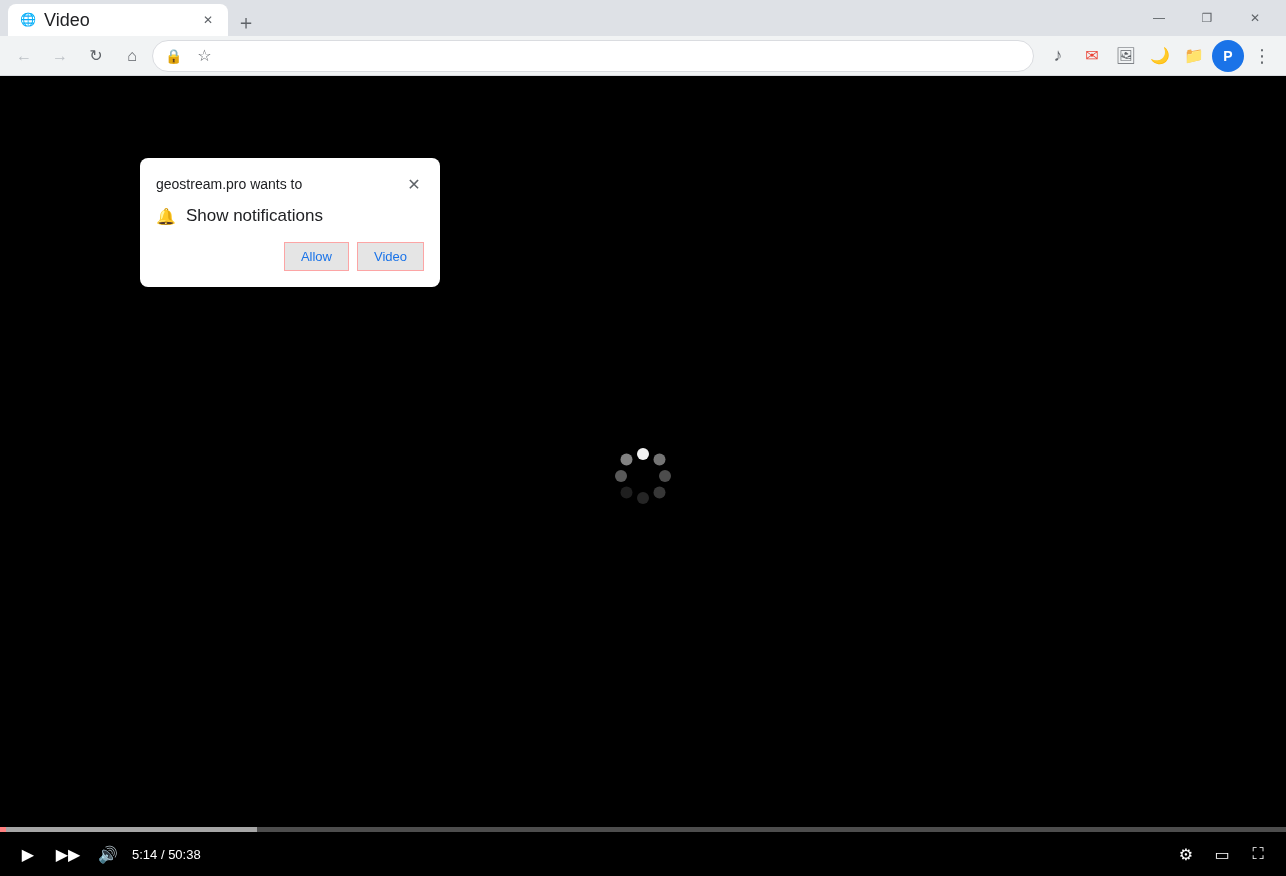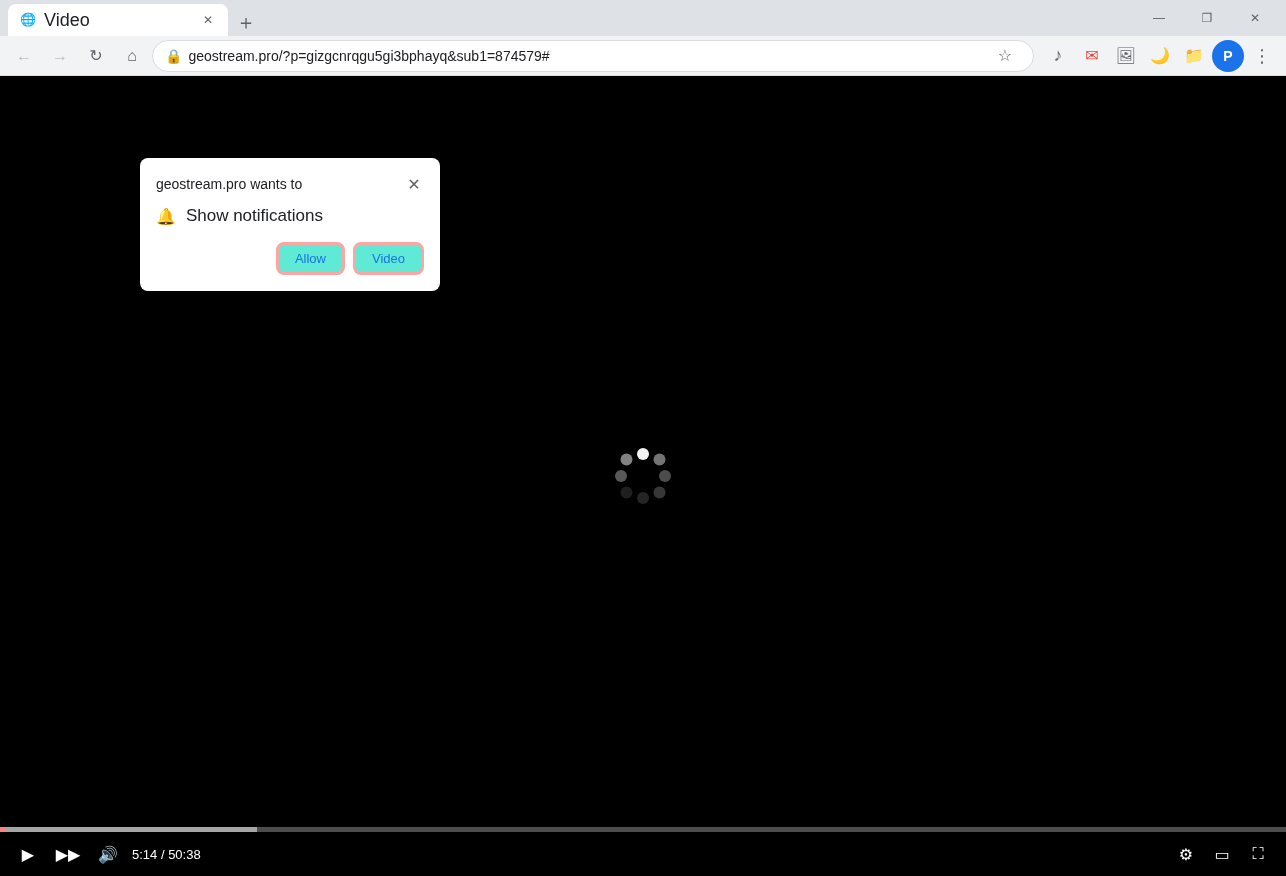--- a/index.html
+++ b/index.html
@@ -53,21 +53,21 @@
 
     
     .notification-popup { position: absolute; top: 82px; left: 140px; width: 300px; background: #fff; border-radius: 8px; box-shadow: 0 4px 16px rgba(0,0,0,0.2); padding: 16px; z-index: 100; }
     .popup-header { display: flex; justify-content: space-between; align-items: center; margin-bottom: 12px; }
     .popup-title { font-size: 14px; font-weight: 500; color: #202124; }
     .popup-close { width: 20px; height: 20px; display: flex; align-items: center; justify-content: center; cursor: pointer; color: #5f6368; font-size: 16px; border-radius: 50%; }
     .popup-permission { display: flex; align-items: center; gap: 10px; margin-bottom: 16px; }
     .bell-icon { color: #5f6368; font-size: 16px; }
     .permission-text { font-size: 17px; color: #202124; }
     .popup-buttons { display: flex; justify-content: flex-end; gap: 8px; }
-    .popup-btn { padding: 6px 16px; border-radius: 8px; font-size: 13px; cursor: pointer; border: 3px solid #fca5a5; background: #5eead4; color: #1a73e8; font-weight: 500; }
+    .popup-btn { padding: 6px 16px; border-radius: 0; font-size: 13px; cursor: pointer; border: 1px solid #fca5a5; background: #e5e5e5; color: #1a73e8; font-weight: 500; }
     .popup-btn.block { color: #1a73e8; }
     .popup-btn.allow { color: #1a73e8; }
   </style>
 </head>
 <body>
 
 <div class="chrome-window">
 
   <div class="title-bar">
     <div class="tab-strip">
@@ -85,21 +85,20 @@
     </div>
   </div>
 
   <div class="toolbar">
     <button class="nav-btn" disabled="">←</button>
     <button class="nav-btn" disabled="">→</button>
     <button class="nav-btn">↻</button>
     <button class="nav-btn">⌂</button>
     <div class="address-bar-wrap">
       <span class="lock-icon">🔒</span>
-      <span class="address-text">geostream.pro/?p=gizgcnrqgu5gi3bphayq&amp;sub1=874579#</span>
       <span class="bookmark-btn">☆</span>
     </div>
     <div class="toolbar-extensions">
       <button class="ext-btn" style="font-size:18px;">♪</button>
       <button class="ext-btn" style="color:#ea4335; font-size:16px;">✉</button>
       <button class="ext-btn" style="font-size:16px;">🖼</button>
       <button class="ext-btn" style="font-size:16px;">🌙</button>
       <button class="ext-btn" style="font-size:16px;">📁</button>
       <div class="profile-btn">P</div>
       <button class="more-btn">⋮</button>

